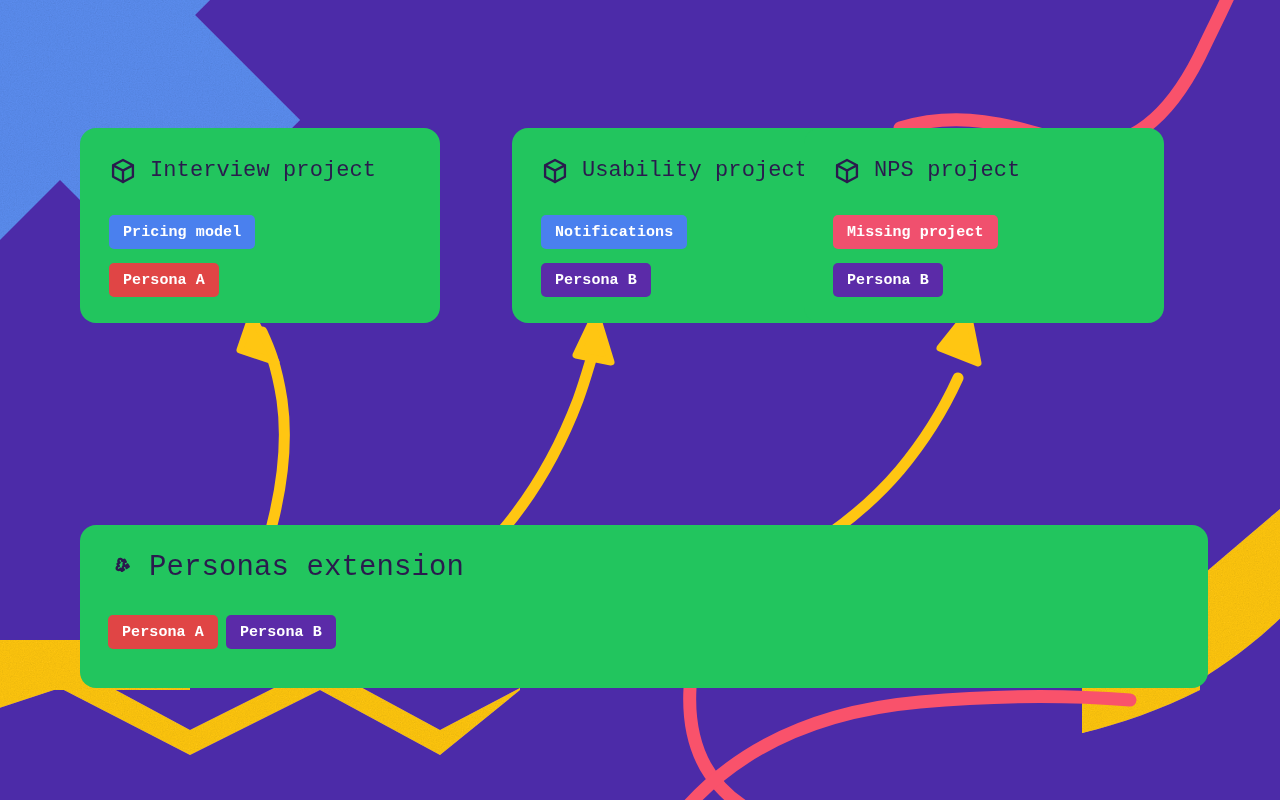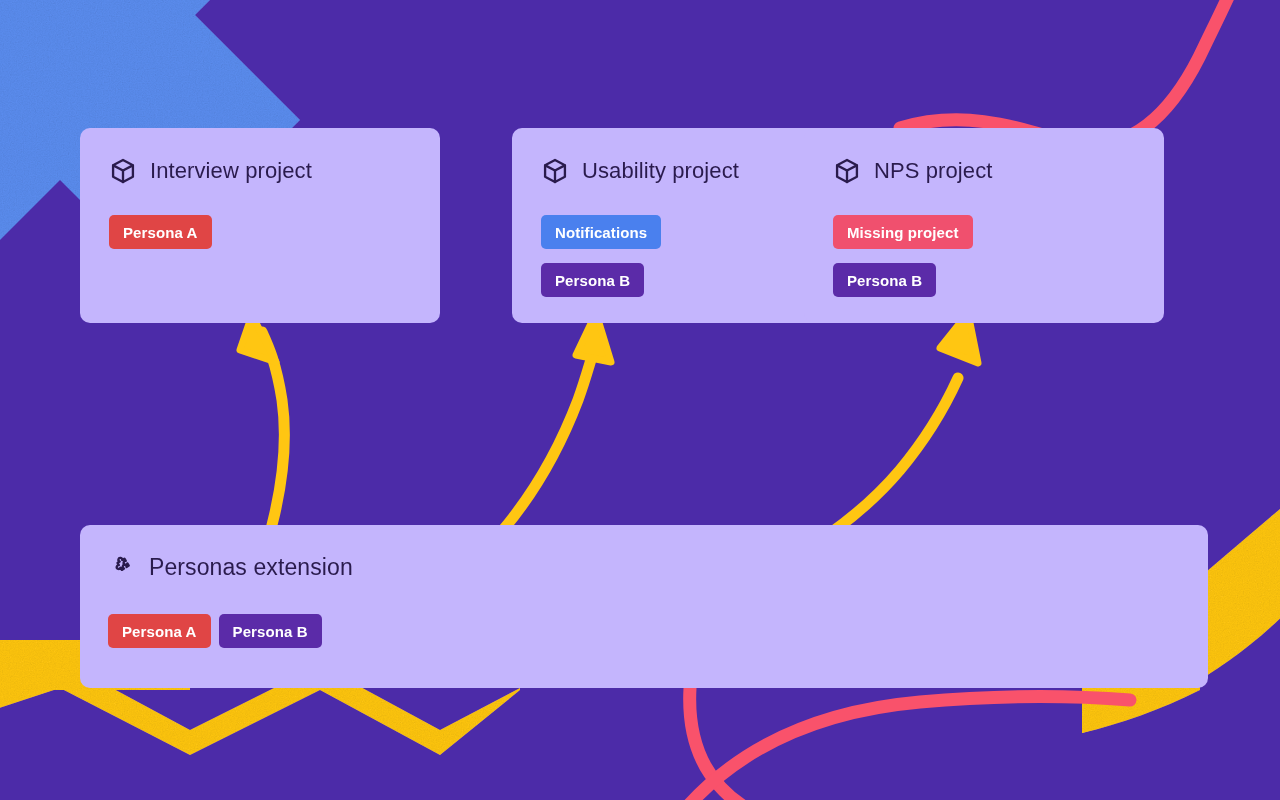--- a/index.html
+++ b/index.html
@@ -36,23 +36,24 @@
   
   .cards-layer {
     position: absolute;
     inset: 0;
     width: 1280px;
     height: 800px;
   }
 
   .card {
     position: absolute;
-    background: #c4b5fd;
-    border-radius: 10px;
+    background: #22c55e;
+    border-radius: 16px;
     box-sizing: border-box;
+    font-family: Liberation Mono, monospace;
   }
 
   .card-head {
     display: flex;
     align-items: center;
     gap: 13px;
   }
 
   .card-icon {
     width: 28px;
@@ -111,21 +112,21 @@
   #card-nps       { left: 804px; }
 
   
   #card-personas-extension {
     left: 80px;
     top: 525px;
     width: 1128px;
     height: 163px;
     padding: 28px 0 0 28px;
   }
-  #card-personas-extension .card-title { font-size: 23px; }
+  #card-personas-extension .card-title { font-size: 29px; }
   #card-personas-extension .tag-row { margin-top: 33px; }
 
   
   .arrows-layer {
     position: absolute;
     inset: 0;
     width: 1280px;
     height: 800px;
     pointer-events: none;
   }
@@ -226,20 +227,21 @@
     <div class="card card-project" id="card-interview">
       <div class="card-head">
         <svg class="card-icon" viewBox="0 0 24 24" fill="none" stroke="#2A1B4D" stroke-width="2" stroke-linecap="round" stroke-linejoin="round">
           <path d="M12 2.5 L20.5 7 L20.5 17 L12 21.5 L3.5 17 L3.5 7 Z"></path>
           <path d="M3.6 7.2 L12 11.6 L20.4 7.2"></path>
           <path d="M12 11.6 L12 21.4"></path>
         </svg>
         <div class="card-title">Interview project</div>
       </div>
       <div class="tag-col">
+        <span class="tag" style="background:#4A80EE">Pricing model</span>
         <span class="tag" style="background:#E04545">Persona A</span>
       </div>
     </div>
 
     <div class="card card-project" id="card-usability">
       <div class="card-head">
         <svg class="card-icon" viewBox="0 0 24 24" fill="none" stroke="#2A1B4D" stroke-width="2" stroke-linecap="round" stroke-linejoin="round">
           <path d="M12 2.5 L20.5 7 L20.5 17 L12 21.5 L3.5 17 L3.5 7 Z"></path>
           <path d="M3.6 7.2 L12 11.6 L20.4 7.2"></path>
           <path d="M12 11.6 L12 21.4"></path>

